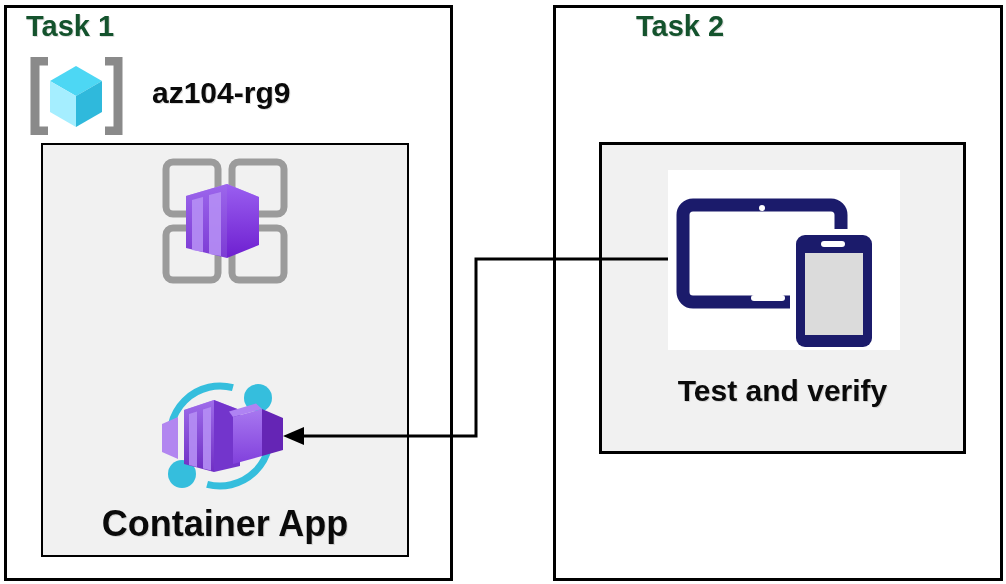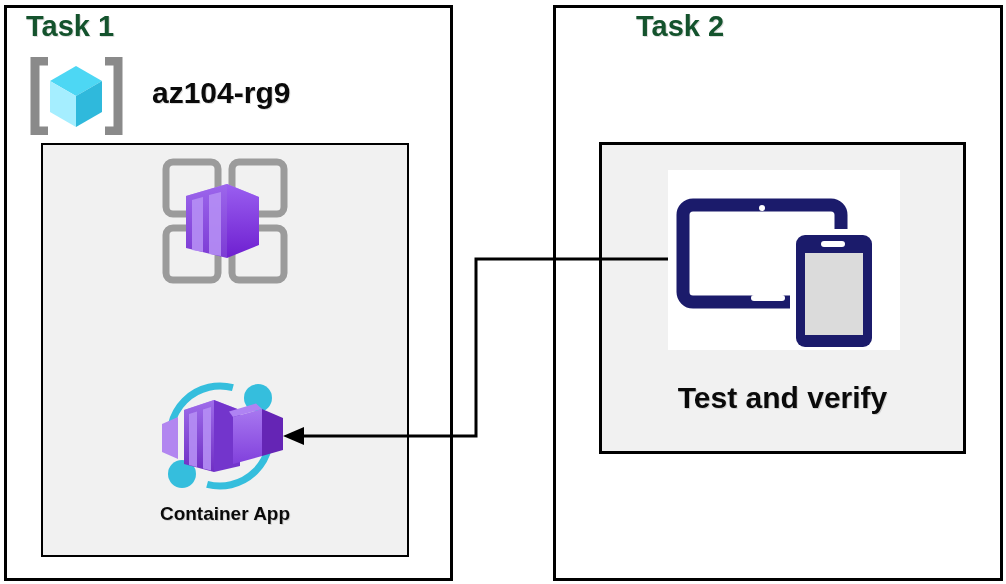--- a/index.html
+++ b/index.html
@@ -112,40 +112,40 @@
     <polygon points="34,36 64,26 90,36 60,46" fill="#B58EF4"></polygon>
     <polygon points="34,36 64,26 64,98 34,90" fill="url(#appFront)"></polygon>
     <polygon points="64,26 90,36 90,92 64,98" fill="#7335CC"></polygon>
     <polygon points="39,40 47,37.5 47,93 39,91" fill="#B58EF4" opacity="0.9"></polygon>
     <polygon points="53,35.5 61,33 61,96.5 53,94.5" fill="#B58EF4" opacity="0.9"></polygon>
     <polygon points="83,43 112,35 106,29.5 79,37.5" fill="#AF83F3"></polygon>
     <polygon points="83,43 112,35 112,82 83,90" fill="url(#cubeFront)"></polygon>
     <polygon points="112,35 133,44 133,76 112,82" fill="#6525B5"></polygon>
   </svg>
 
-  <div class="label" style="left:41px;top:503px;width:368px;font-size:19px;">Container App</div>
+  <div class="label" style="left:41px;top:503px;width:368px;font-size:36px;">Container App</div>
 
   <div class="task-box" style="left:553px;top:5px;width:450px;height:576px;"></div>
 
   <div class="task-title" style="left:600px;top:10px;margin-left:36px;">Task 2</div>
 
   <div class="inner-box" style="left:599px;top:142px;width:367px;height:312px;border:3px solid #000;"></div>
 
   <div class="abs" style="left:668px;top:170px;width:232px;height:180px;background:#ffffff;"></div>
 
   <svg class="abs" style="left:668px;top:170px;" width="232" height="180" viewBox="0 0 232 180">
     <rect x="15" y="35" width="158" height="97" rx="10" fill="#ffffff" stroke="#1B1B6B" stroke-width="13"></rect>
     <circle cx="94" cy="38" r="3" fill="#ffffff"></circle>
     <rect x="83" y="125" width="34" height="6" rx="3" fill="#ffffff"></rect>
     <rect x="122" y="59" width="88" height="124" rx="12" fill="#ffffff"></rect>
     <rect x="128" y="65" width="76" height="112" rx="9" fill="#1B1B6B"></rect>
     <rect x="137" y="83" width="58" height="82" fill="#DBDBDB"></rect>
     <rect x="153" y="71" width="24" height="6" rx="3" fill="#ffffff"></rect>
   </svg>
 
-  <div class="label" style="left:599px;top:374px;width:367px;font-size:30px;margin-top:7px;">Test and verify</div>
+  <div class="label" style="left:599px;top:374px;width:367px;font-size:30px;">Test and verify</div>
 
   <svg class="abs" style="left:0;top:0;z-index:10;pointer-events:none;" width="1006" height="584" viewBox="0 0 1006 584">
     <polyline points="668,259 476,259 476,436 296,436" fill="none" stroke="#000000" stroke-width="3"></polyline>
     <polygon points="283,436 304,427 304,445" fill="#000000"></polygon>
   </svg>
 
 </div>
 
 </body></html>

